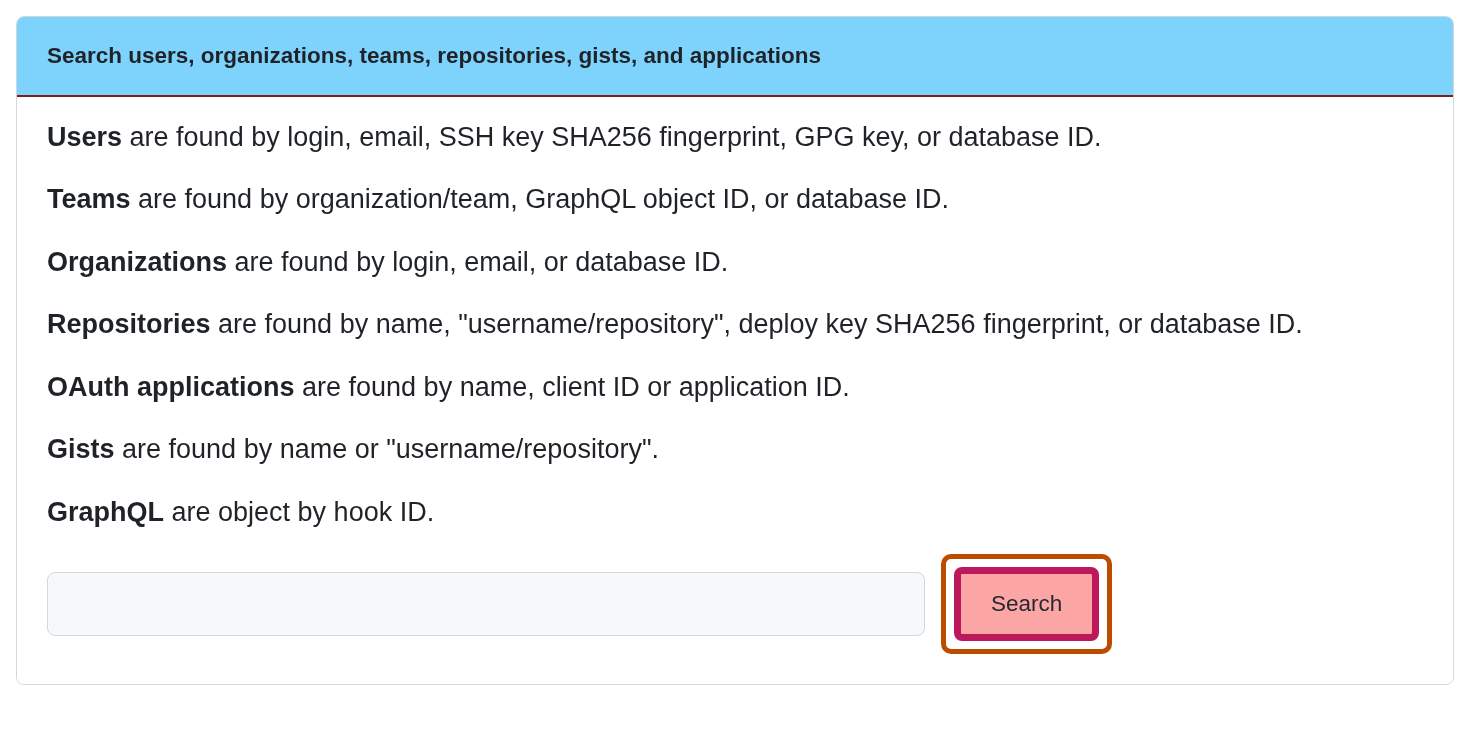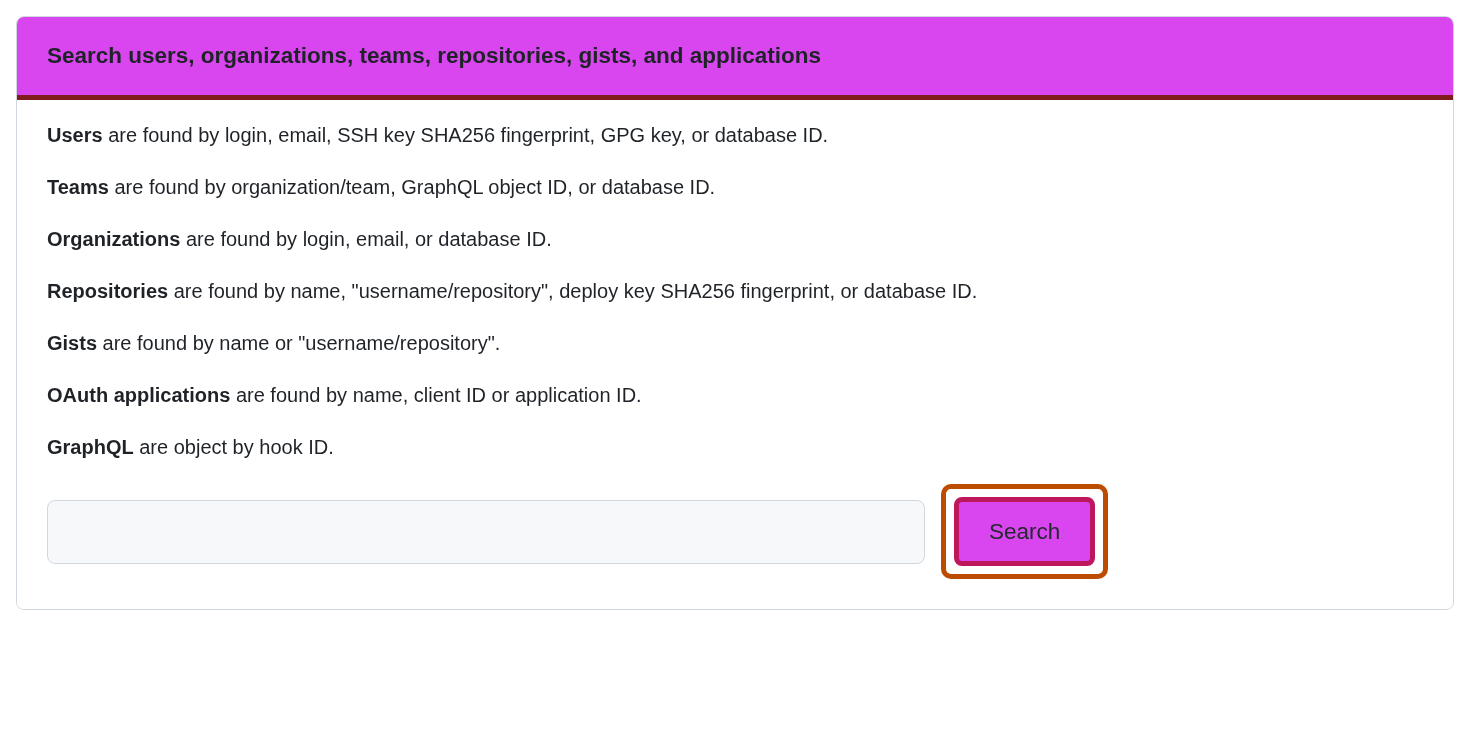--- a/index.html
+++ b/index.html
@@ -14,36 +14,36 @@
       color: #1f2328;
       font-size: 22px;
       line-height: 1.5;
     }
     .panel {
       border: 1px solid #d0d7de;
       border-radius: 8px;
       overflow: hidden;
     }
     .panel-header {
-      background: #d946ef;
+      background: #7dd3fc;
       padding: 22px 30px;
-      border-bottom: 5px solid #7f1d1d;
+      border-bottom: 2px solid #7f1d1d;
     }
     .panel-title {
       font-weight: 600;
       font-size: 22.5px;
       color: #1f2328;
     }
     .panel-body {
       padding: 20px 30px 30px 30px;
       background: #ffffff;
     }
     .help-line {
       margin-bottom: 22px;
-      font-size: 20px;
+      font-size: 27px;
       line-height: 1.5;
       color: #1f2328;
     }
     .help-line strong {
       font-weight: 600;
     }
     .search-row {
       display: flex;
       align-items: center;
       gap: 16px;
@@ -63,22 +63,22 @@
     .search-button-highlight {
       display: inline-block;
       padding: 8px;
       border: 5px solid #bc4c00;
       border-radius: 10px;
     }
     .search-button {
       font-size: 22.5px;
       font-weight: 500;
       color: #24292f;
-      background: #d946ef;
-      border: 5px solid #be185d;
+      background: #fca5a5;
+      border: 7px solid #be185d;
       border-radius: 8px;
       padding: 14px 30px;
       cursor: pointer;
       line-height: 1.4;
     }
   </style>
 </head>
 <body>
 
 <div class="panel">
@@ -92,24 +92,24 @@
     <p class="help-line">
       <strong>Teams</strong><span> are found by organization/team, GraphQL object ID, or database ID.</span>
     </p>
     <p class="help-line">
       <strong>Organizations</strong><span> are found by login, email, or database ID.</span>
     </p>
     <p class="help-line">
       <strong>Repositories</strong><span> are found by name, "username/repository", deploy key SHA256 fingerprint, or database ID.</span>
     </p>
     <p class="help-line">
-      <strong>Gists</strong><span> are found by name or "username/repository".</span>
+      <strong>OAuth applications</strong><span> are found by name, client ID or application ID.</span>
     </p>
     <p class="help-line">
-      <strong>OAuth applications</strong><span> are found by name, client ID or application ID.</span>
+      <strong>Gists</strong><span> are found by name or "username/repository".</span>
     </p>
     <p class="help-line">
       <strong>GraphQL</strong><span> are object by hook ID.</span>
     </p>
 
     <div class="search-row">
       <input type="text" class="search-input" value="" style="">
       <span class="search-button-highlight">
         <button class="search-button">Search</button>
       </span>

